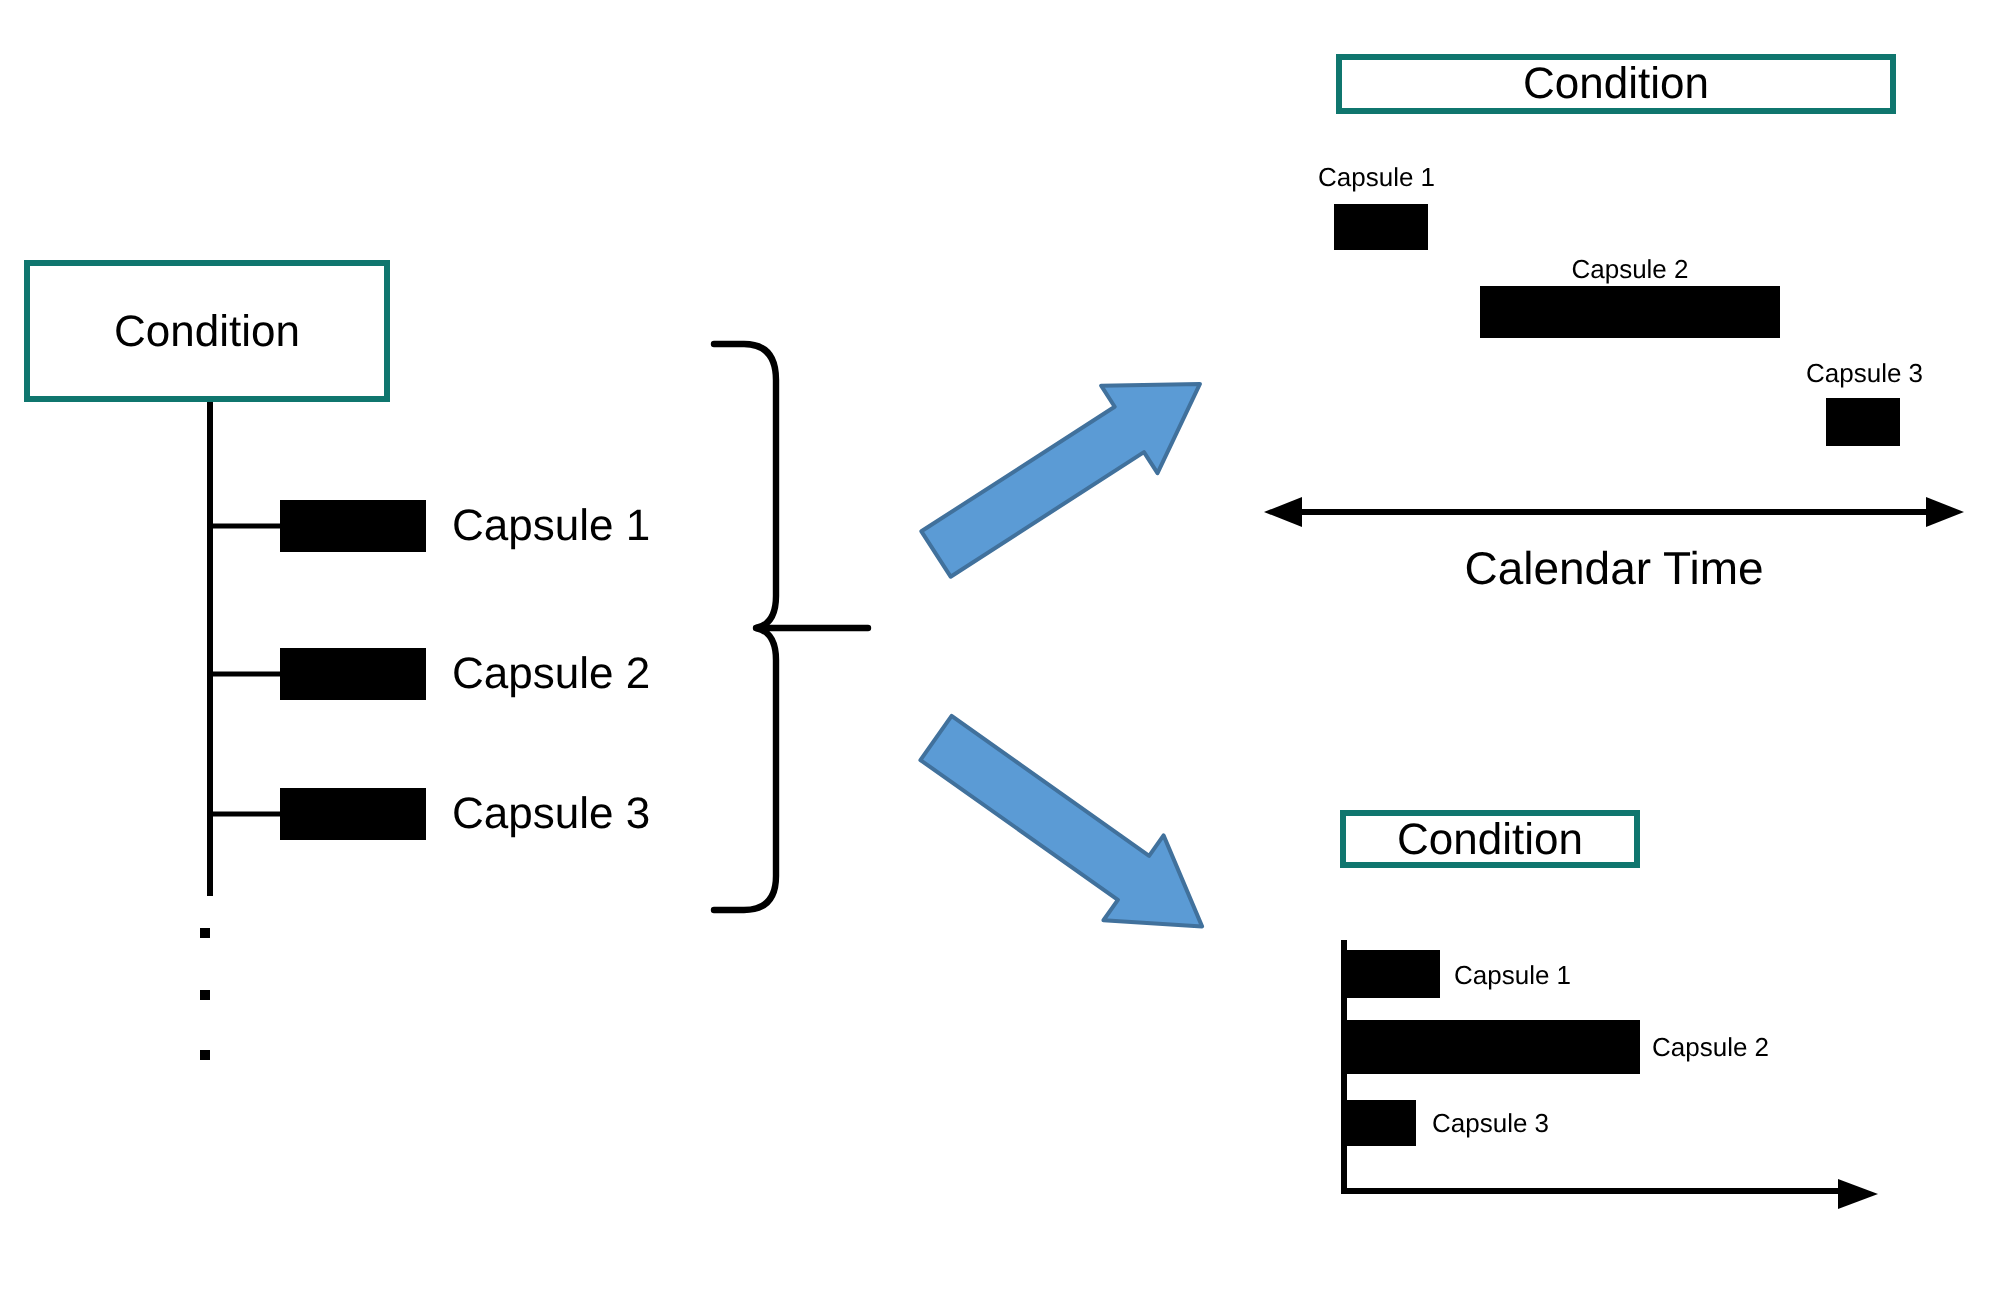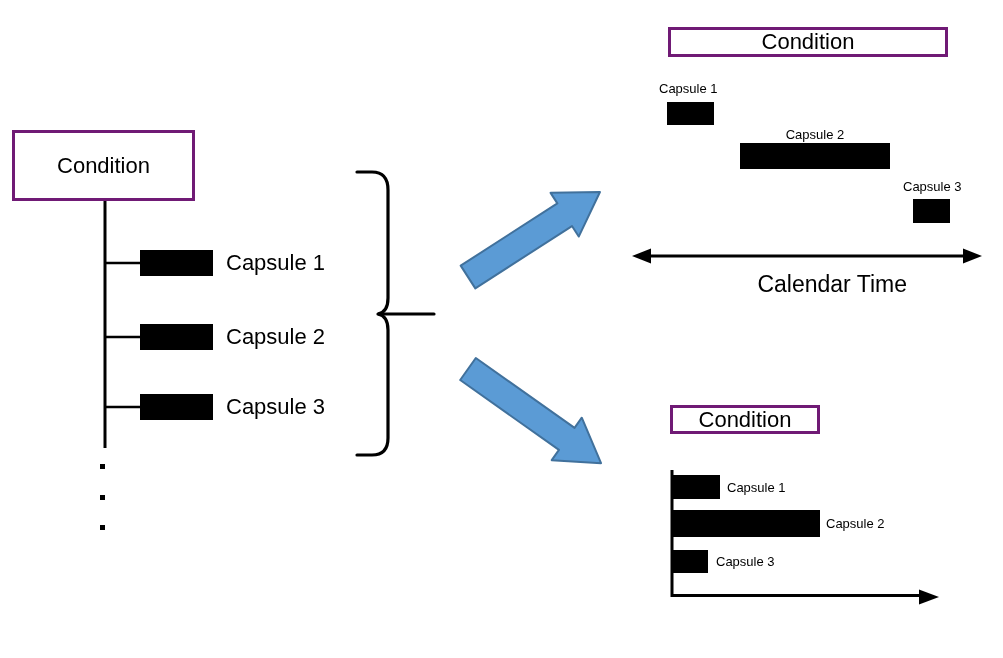--- a/index.html
+++ b/index.html
@@ -7,32 +7,32 @@
     position:relative;
     width:1003px;height:658px;
     background:#ffffff;
     font-family:"Liberation Sans", sans-serif;
     color:#000;
     overflow:hidden;
   }
   #lineart{position:absolute;left:0;top:0;width:1003px;height:658px;}
   .condition-box{
     position:absolute;
-    border:3px solid #701a75;
+    border:3px solid #0f766e;
     background:#fff;
     display:flex;align-items:center;justify-content:center;
     font-size:22px;
     box-sizing:border-box;
     text-align:right;
   }
   .bar{position:absolute;background:#000;}
   .biglabel{position:absolute;font-size:22px;display:flex;align-items:center;}
   .smalllabel{position:absolute;font-size:13px;white-space:nowrap;}
   .vcenter{display:flex;align-items:center;}
-  .axis-label{position:absolute;font-size:23px;text-align:right;}
+  .axis-label{position:absolute;font-size:23px;text-align:center;}
   .dot{position:absolute;width:5px;height:5px;background:#000;}
   
   #tree-box{left:12px;top:130px;width:183px;height:71px;}
   #tree-lab-0{left:226px;top:250px;height:26px;}
   #tree-lab-1{left:226px;top:324px;height:26px;}
   #tree-lab-2{left:226px;top:394px;height:26px;}
   #dot-0{left:100px;top:464px;}
   #dot-1{left:100px;top:495px;}
   #dot-2{left:100px;top:525px;}
   

